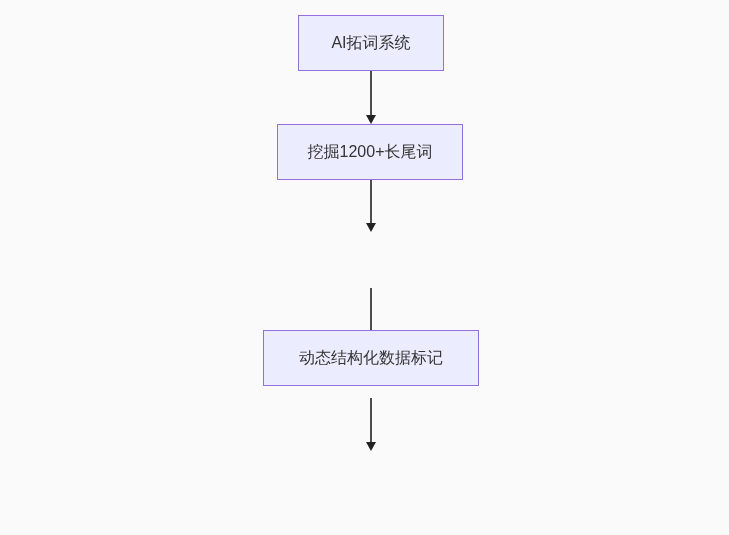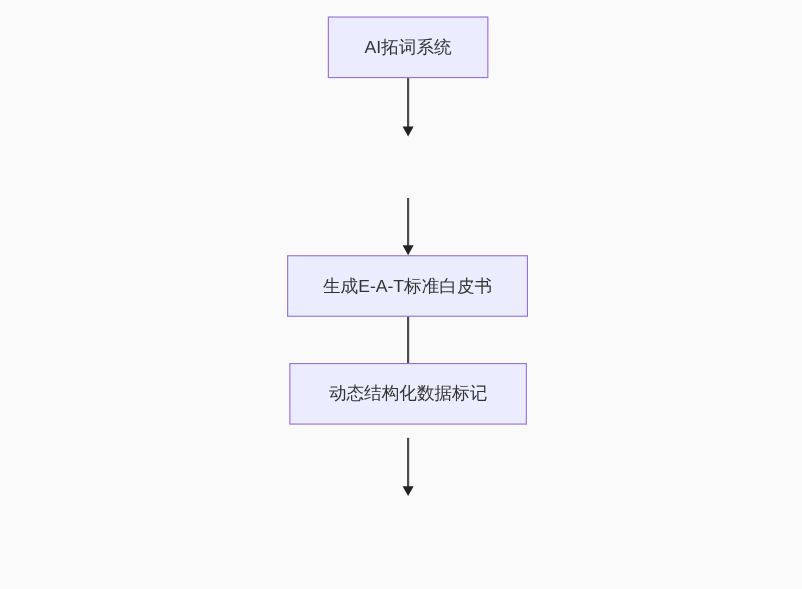--- a/index.html
+++ b/index.html
@@ -73,27 +73,27 @@
 
 <div class="canvas">
 
   <div class="node n1">AI拓词系统</div>
 
   <div class="edge e1">
     <div class="shaft"></div>
     <div class="head"></div>
   </div>
 
+  <div class="node n2">挖掘1200+长尾词</div>
 
   <div class="edge e2">
     <div class="shaft"></div>
     <div class="head"></div>
   </div>
 
-  <div class="node n3">生成E-A-T标准白皮书</div>
 
   <div class="edge e3">
     <div class="shaft"></div>
     <div class="head"></div>
   </div>
 
   <div class="node n4">动态结构化数据标记</div>
 
   <div class="edge e4">
     <div class="shaft"></div>

